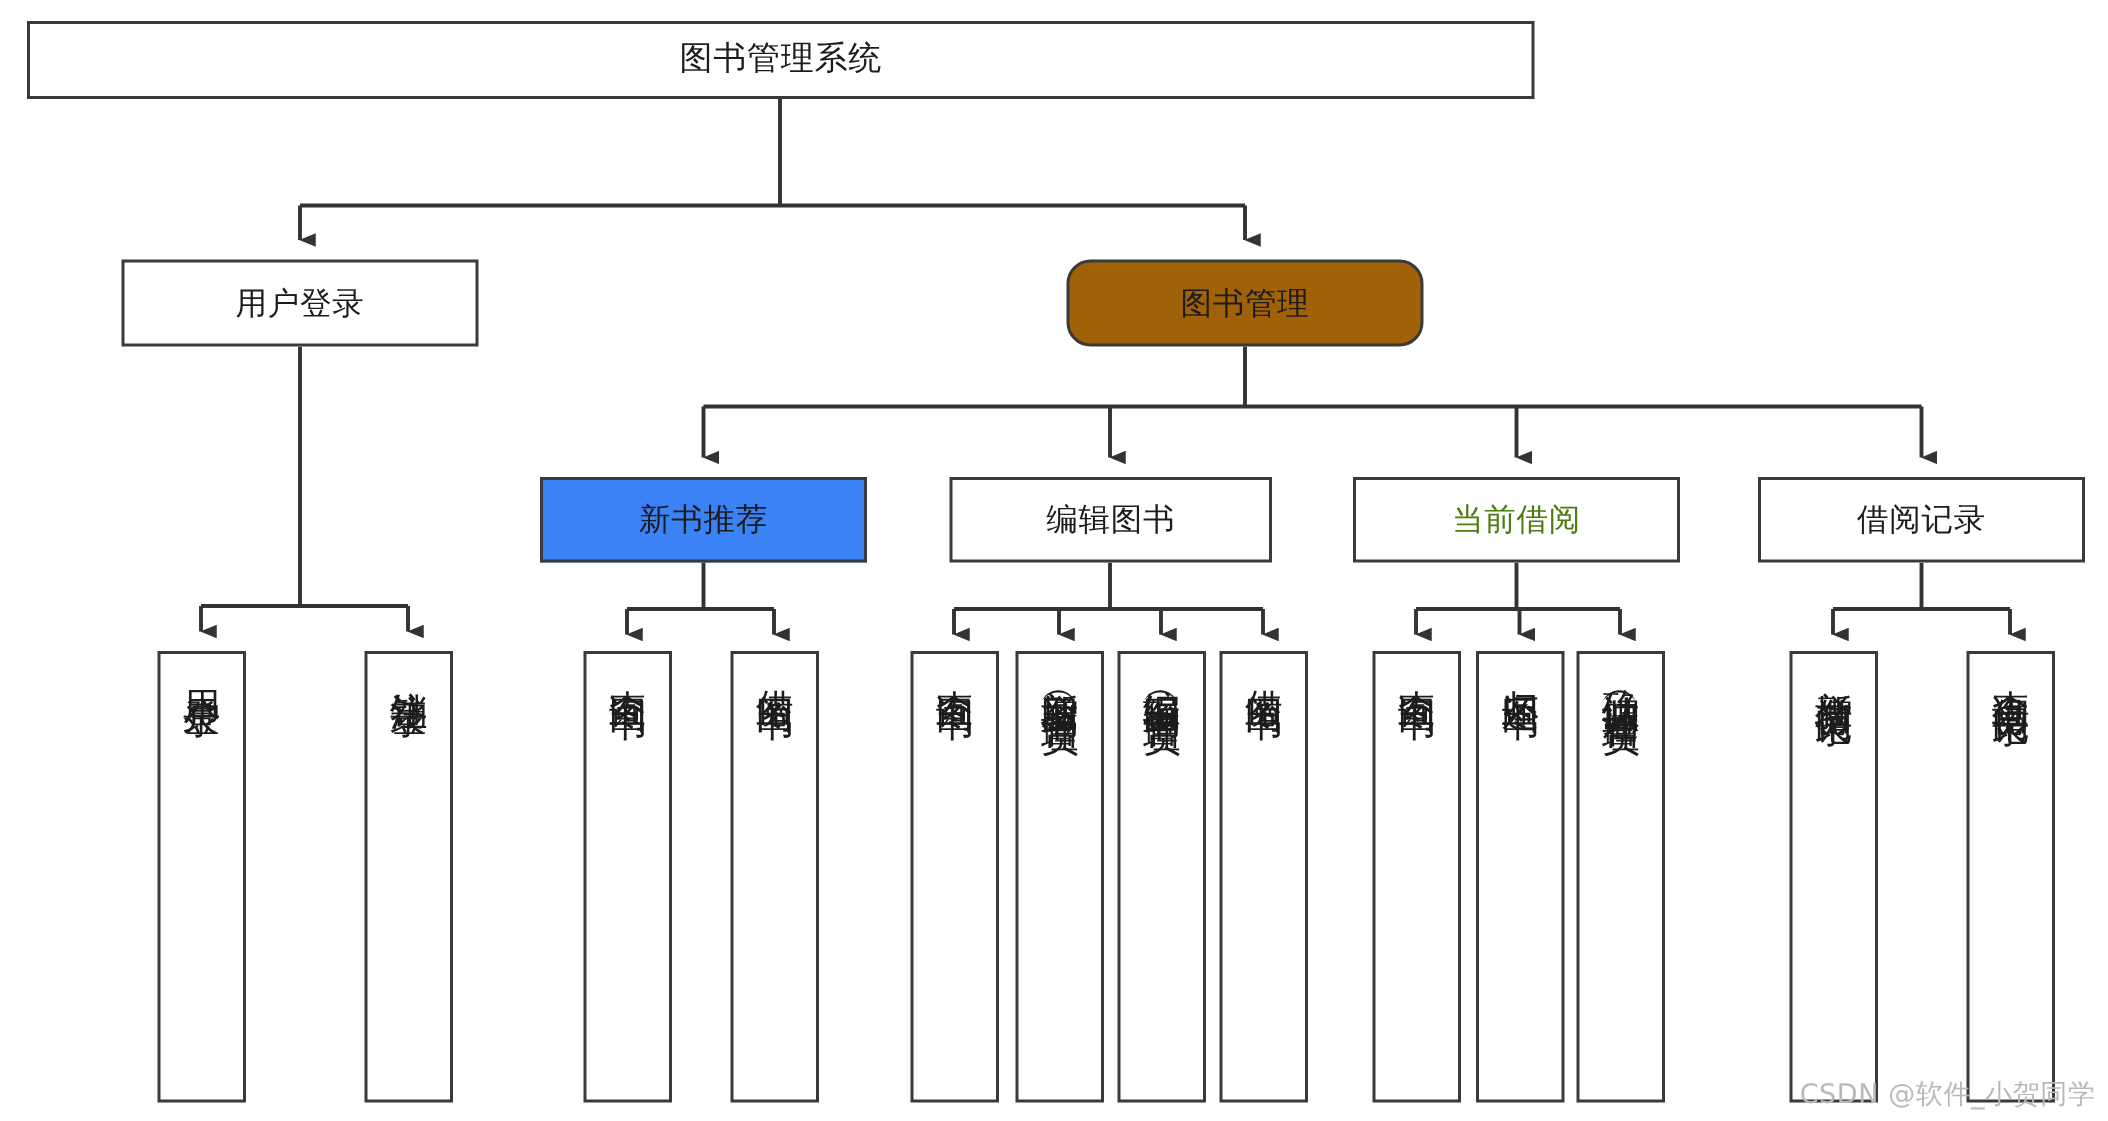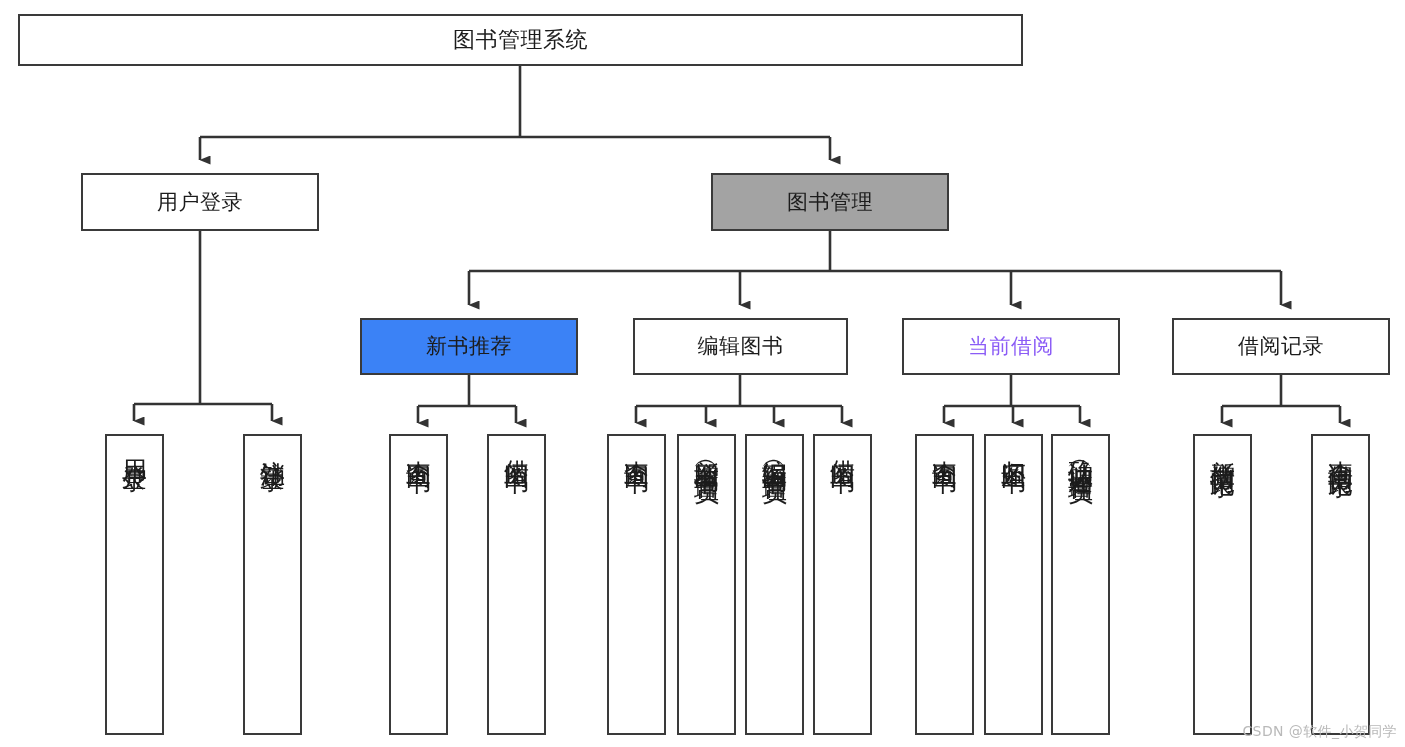--- a/index.html
+++ b/index.html
@@ -57,21 +57,21 @@
     text-orientation: upright;
     font-size: 25px;
     letter-spacing: 3px;
     line-height: 1;
   }
   .node.root .label { font-size: 22px; }
   #watermark {
     position: absolute;
     right: 8px;
     bottom: 6px;
-    font-size: 14px;
+    font-size: 18px;
     color: #b9b9b9;
     letter-spacing: 0.4px;
     white-space: nowrap;
     z-index: 3;
     font-family: "DejaVu Sans", "Liberation Sans", sans-serif;
   }
 </style>
 </head>
 <body>
 
@@ -142,31 +142,31 @@
     </g>
   </svg>
 
   <div class="node horizontal root" style="left: 18px; top: 14px; width: 1005px; height: 52px; border-color: rgb(58, 58, 58); background: rgb(255, 255, 255); color: rgb(28, 28, 28);">
     <span class="label">图书管理系统</span>
   </div>
 
   <div class="node horizontal" style="left: 81px; top: 173px; width: 238px; height: 58px; border-color: rgb(58, 58, 58); background: rgb(255, 255, 255); color: rgb(28, 28, 28);">
     <span class="label">用户登录</span>
   </div>
-  <div class="node horizontal" style="left: 711px; top: 173px; width: 238px; height: 58px; border-color: rgb(58, 58, 58); background: #a3a3a3; color: rgb(28, 28, 28);">
+  <div class="node horizontal" style="left: 711px; top: 173px; width: 238px; height: 58px; border-color: rgb(58, 58, 58); background: #a16207; color: rgb(28, 28, 28); border-radius: 16px;">
     <span class="label">图书管理</span>
   </div>
 
   <div class="node horizontal" style="left: 360px; top: 318px; width: 218px; height: 57px; border-color: rgb(58, 58, 58); background: #3b82f6; color: rgb(28, 28, 28);">
     <span class="label">新书推荐</span>
   </div>
   <div class="node horizontal" style="left: 633px; top: 318px; width: 215px; height: 57px; border-color: rgb(58, 58, 58); background: rgb(255, 255, 255); color: rgb(28, 28, 28);">
     <span class="label">编辑图书</span>
   </div>
-  <div class="node horizontal" style="left: 902px; top: 318px; width: 218px; height: 57px; border-color: rgb(58, 58, 58); background: rgb(255, 255, 255); color: #8b5cf6;">
+  <div class="node horizontal" style="left: 902px; top: 318px; width: 218px; height: 57px; border-color: rgb(58, 58, 58); background: rgb(255, 255, 255); color: #4d7c0f;">
     <span class="label">当前借阅</span>
   </div>
   <div class="node horizontal" style="left: 1172px; top: 318px; width: 218px; height: 57px; border-color: rgb(58, 58, 58); background: rgb(255, 255, 255); color: rgb(28, 28, 28);">
     <span class="label">借阅记录</span>
   </div>
 
   <div class="node vertical" style="left: 105px; top: 434px; width: 59px; height: 301px; border-color: rgb(58, 58, 58); background: rgb(255, 255, 255); color: rgb(28, 28, 28);">
     <span class="label">用户登录</span>
   </div>
   <div class="node vertical" style="left: 243px; top: 434px; width: 59px; height: 301px; border-color: rgb(58, 58, 58); background: rgb(255, 255, 255); color: rgb(28, 28, 28);">

